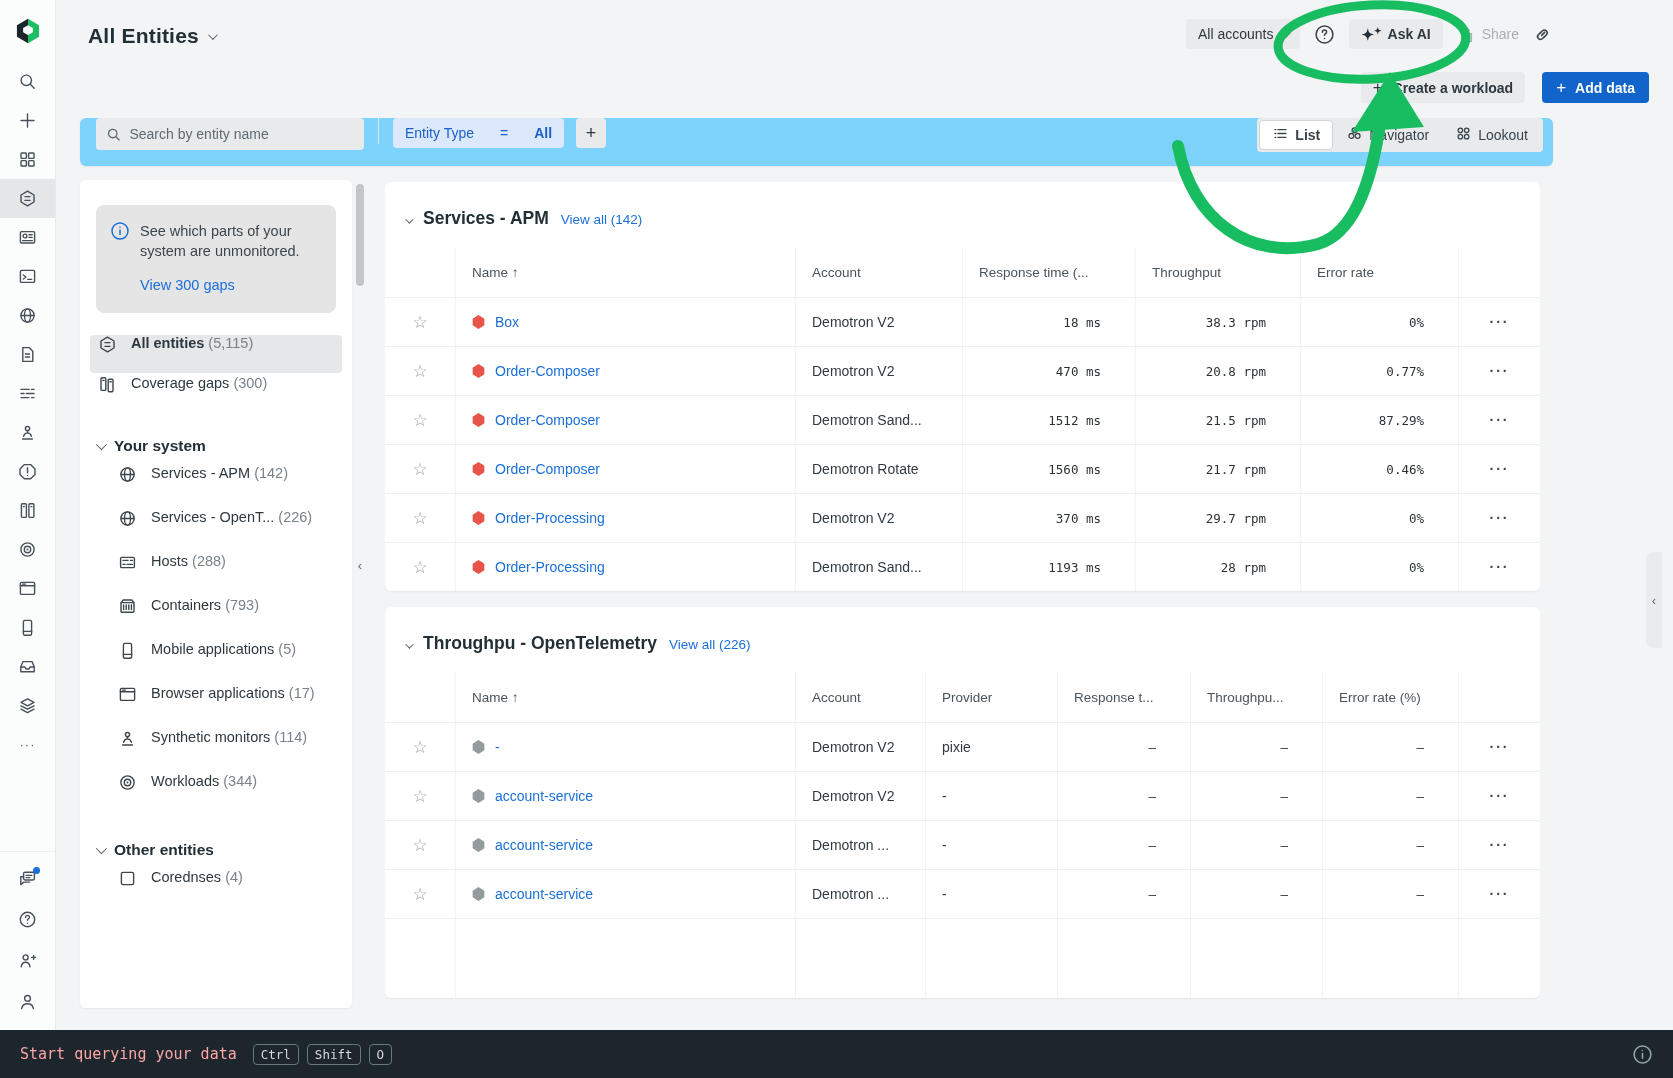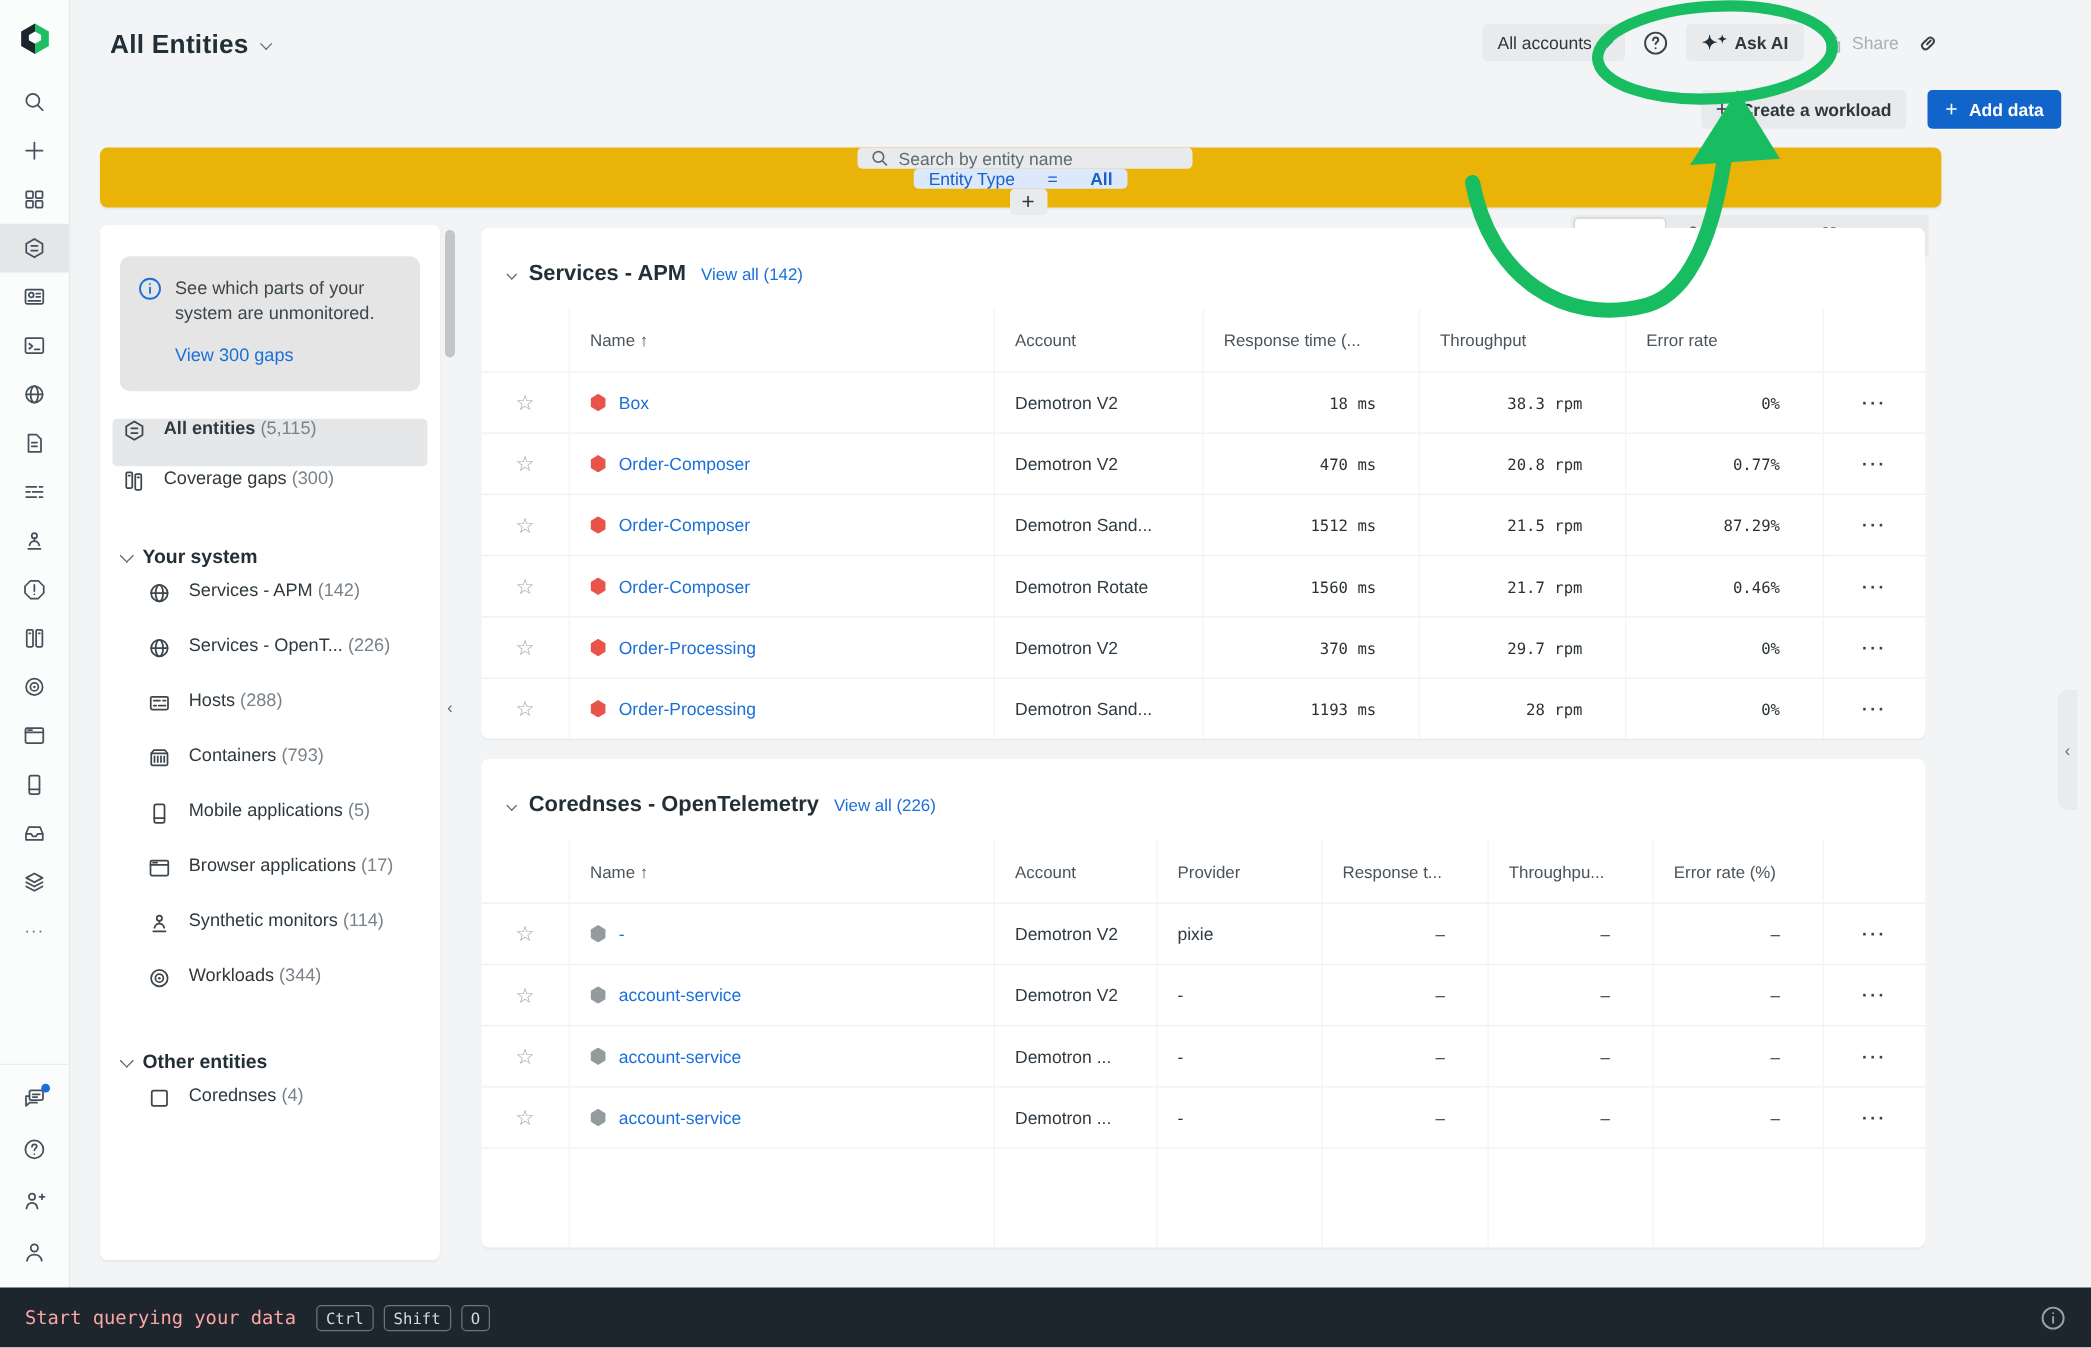--- a/index.html
+++ b/index.html
@@ -53,22 +53,22 @@
   .primary-btn {
     display:flex; align-items:center; gap:7px; height:31px; padding:0 14px;
     background:var(--add-data-bg); color:#fff; border:none; border-radius:4px;
     font-size:14px; font-weight:600; cursor:pointer; font-family:inherit;
   }
   .row2-fixed { position:absolute; right:24px; top:72px; }
 
   
   .filter-card {
     position:absolute; left:80px; top:118px; width:1473px; height:48px;
-    background:#eab308; border-radius:6px; box-shadow:0 1px 2px rgba(0,0,0,.07);
-    display:flex; align-items:center; padding:0 10px; z-index:1;flex-direction:column;
+    background:#7dd3fc; border-radius:6px; box-shadow:0 1px 2px rgba(0,0,0,.07);
+    display:flex; align-items:flex-start; padding:0 10px; z-index:1;
   }
   .search-box {
     display:flex; align-items:center; gap:8px; width:268px; height:32px;
     background:#e8eaeb; border-radius:4px; padding:0 10px; margin-left:6px;
   }
   .search-box input { border:none; background:transparent; outline:none; font-size:14px; color:#2e383e; width:100%; font-family:inherit; }
   .search-box input::placeholder { color:#5f6a70; }
   .vdiv { width:1px; height:26px; background:#e3e5e6; margin:0 14px; }
   .entity-pill {
     display:flex; align-items:center; gap:26px; height:30px; padding:0 12px;
@@ -647,21 +647,21 @@
         <div class="tcell">Demotron Sand...</div>
         <div class="tcell r">1193 ms</div>
         <div class="tcell r">28 rpm</div>
         <div class="tcell r">0%</div>
         <div class="tcell actions">···</div>
       </div>
     </section>
     <section class="section-card">
       <div class="sec-head">
         <span class="chev"></span>
-    <h2 class="sec-title">Corednses - OpenTelemetry</h2>
+    <h2 class="sec-title">Throughpu - OpenTelemetry</h2>
     <a class="view-all">View all (226)</a>
       </div>
       <div class="tgrid" style="grid-template-columns: 70px 340px 130px 132px 133px 132px 136px 82px;">
         <div class="tcell head first"></div>
         <div class="tcell head">Name ↑</div>
         <div class="tcell head">Account</div>
         <div class="tcell head">Provider</div>
         <div class="tcell head">Response t...</div>
         <div class="tcell head">Throughpu...</div>
         <div class="tcell head">Error rate (%)</div>

